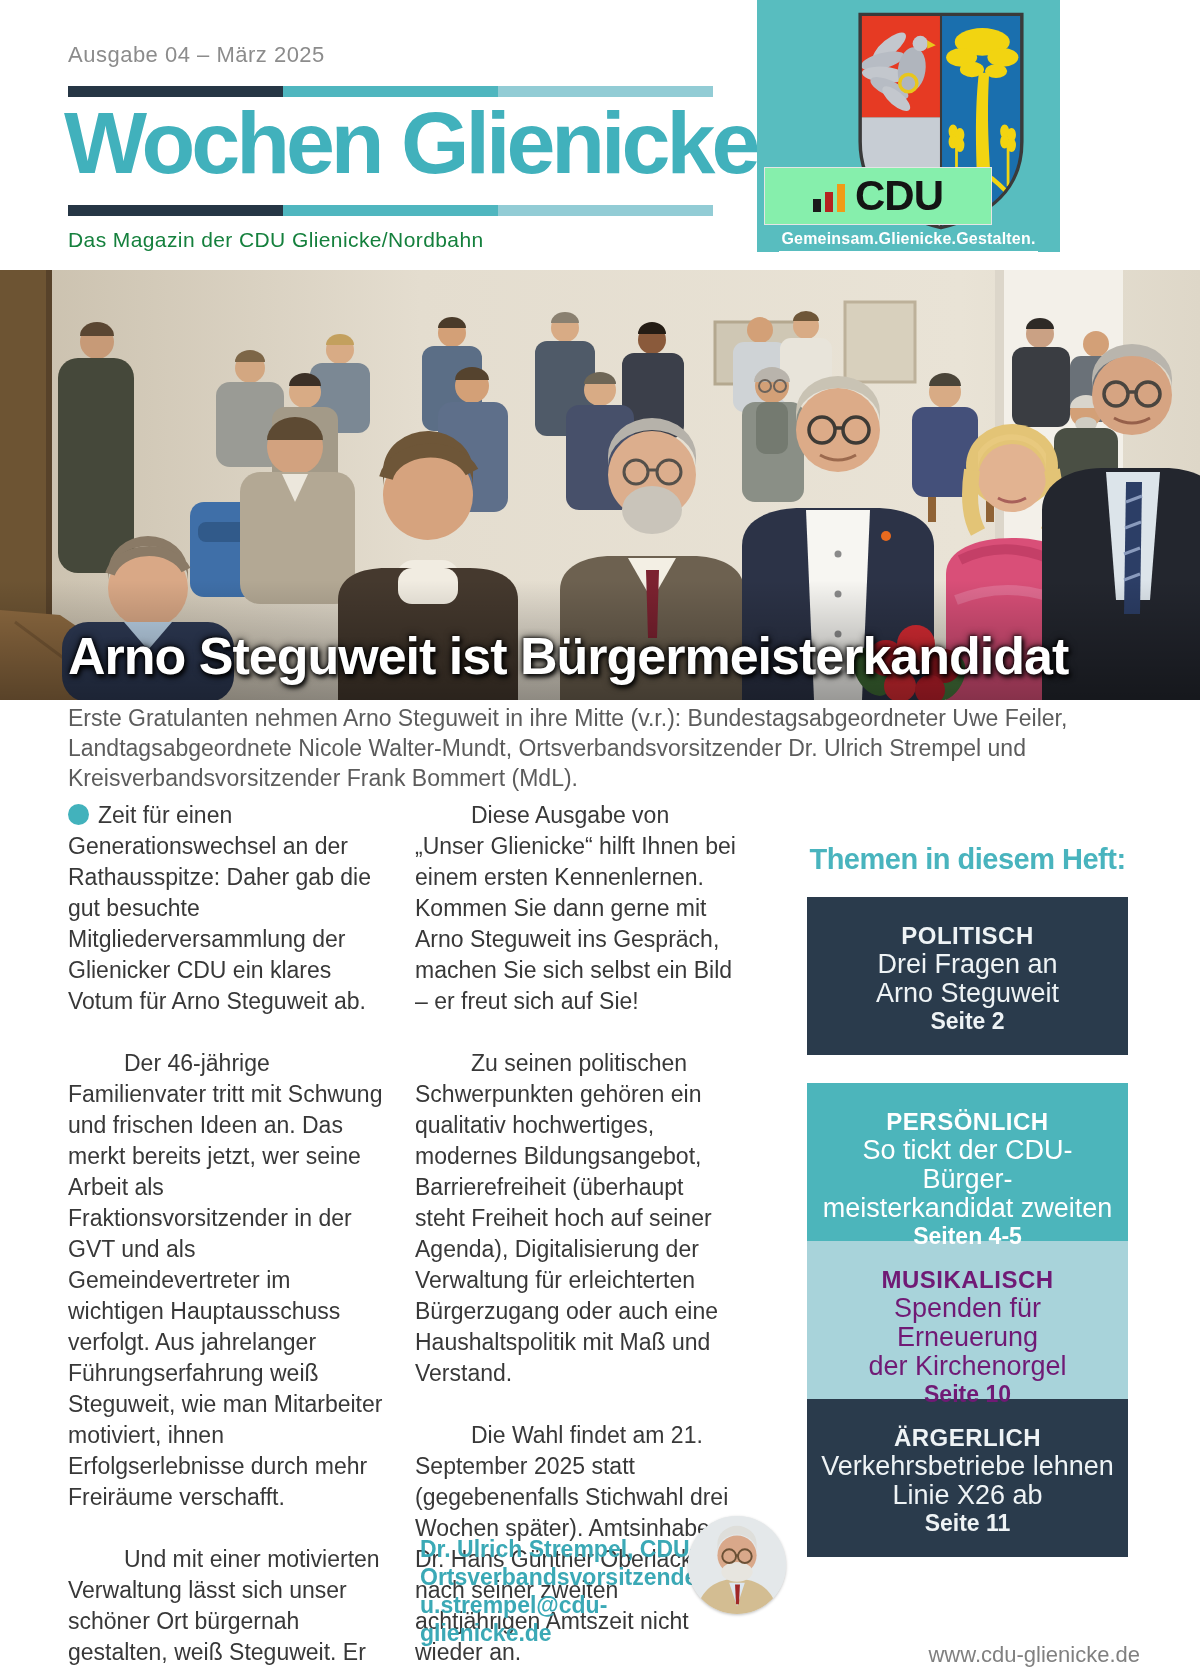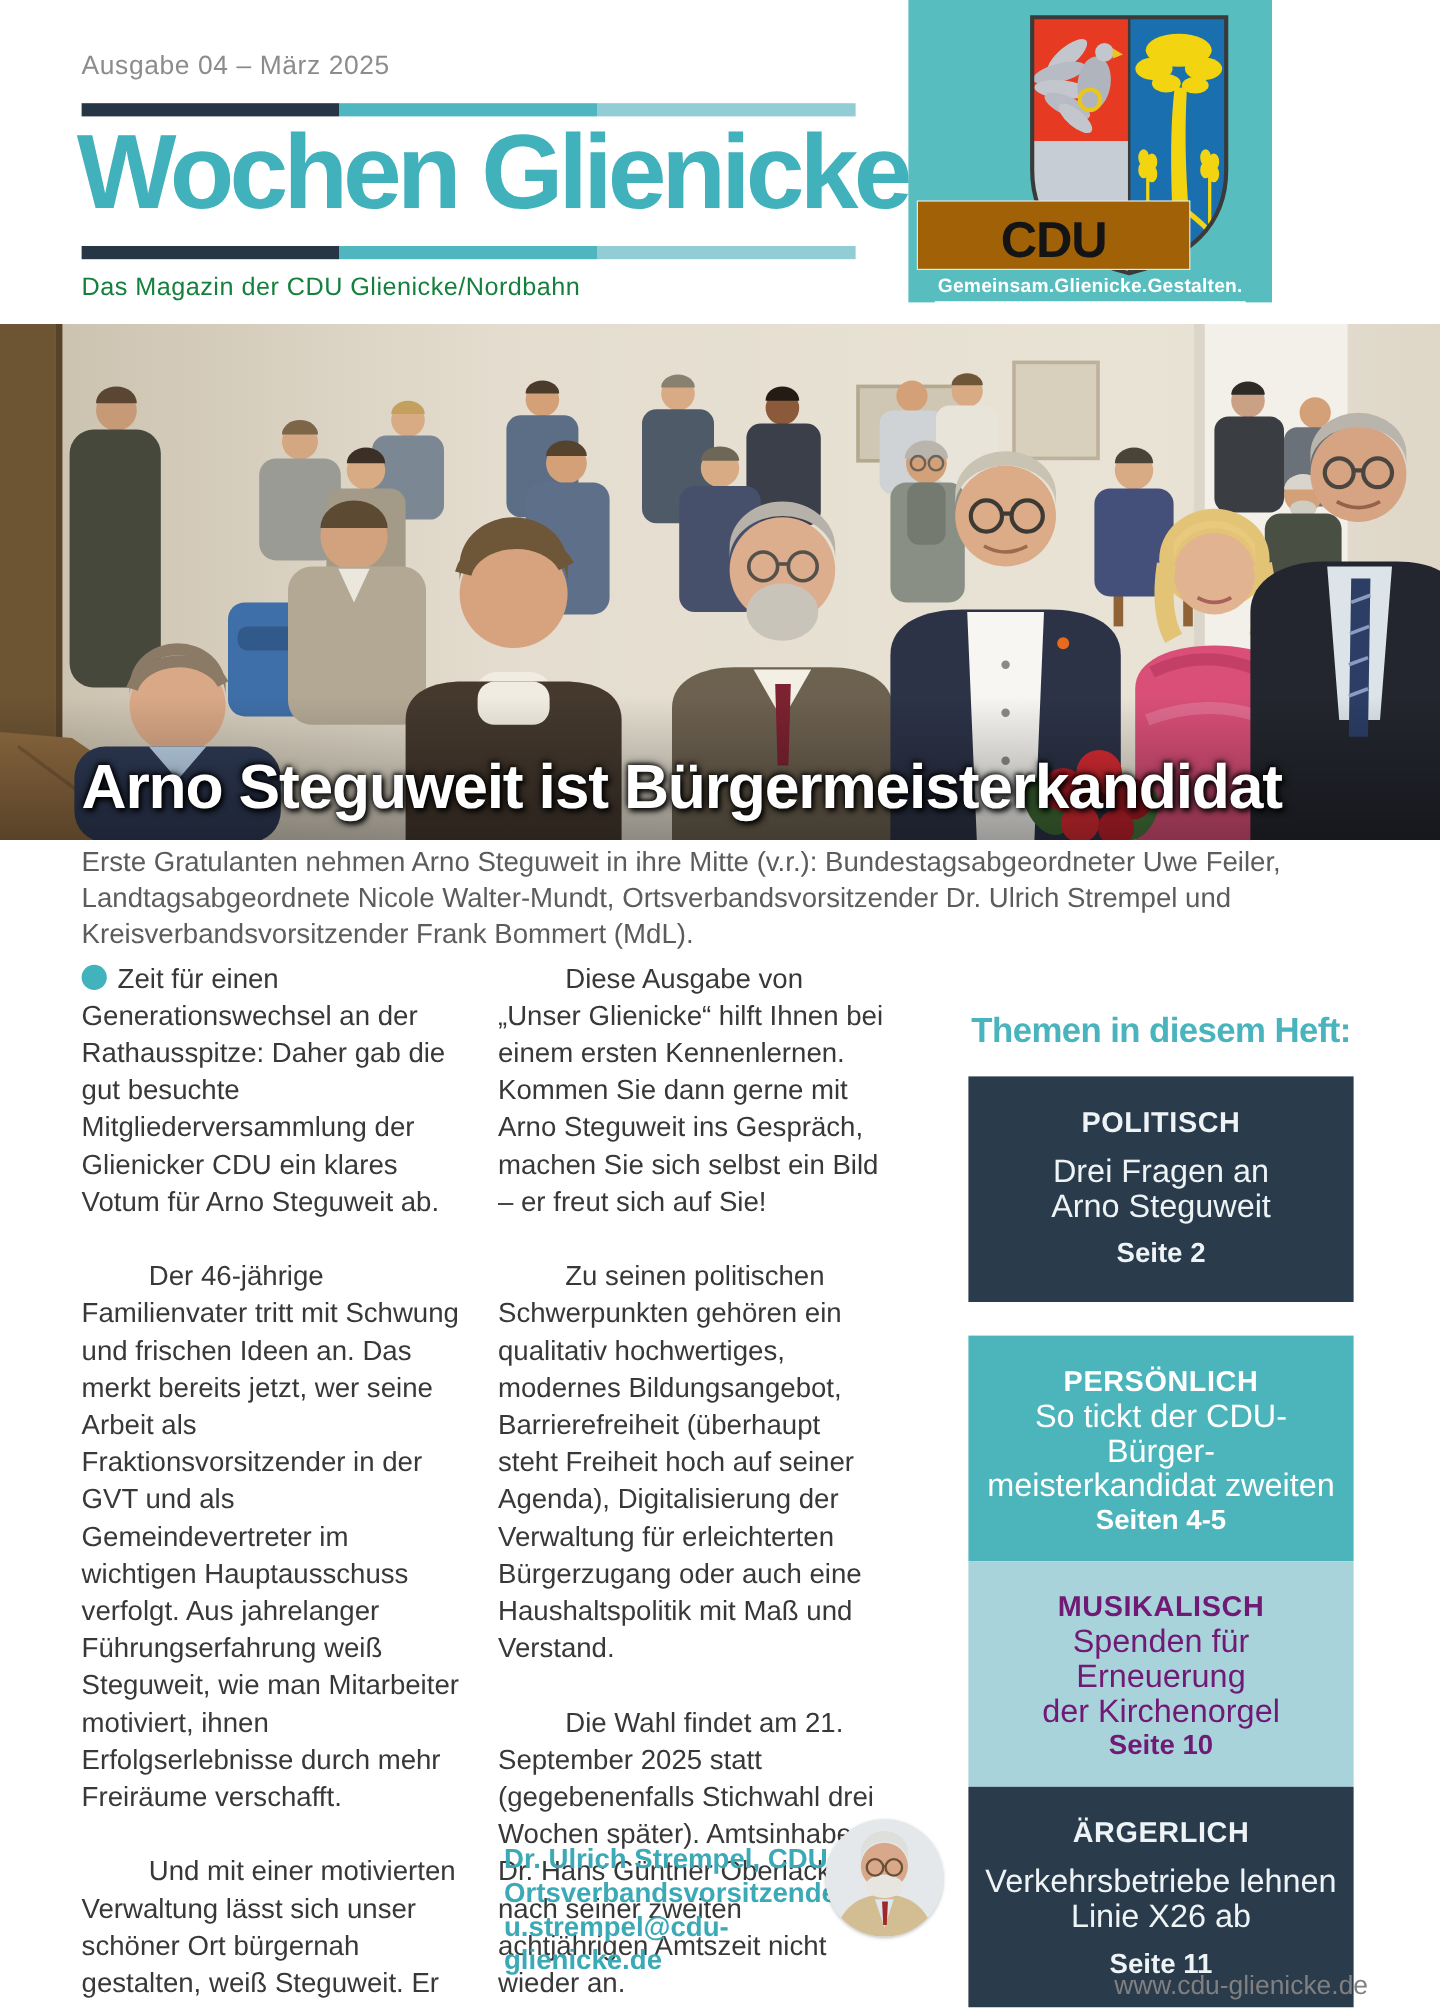--- a/index.html
+++ b/index.html
@@ -11,22 +11,22 @@
   .issue{position:absolute;left:68px;top:42px;font-size:22px;color:#8c8c8c;letter-spacing:.5px;}
   .rule{position:absolute;left:68px;width:645px;height:11px;
     background:linear-gradient(to right,#263645 0 33.3%,#4fb6bf 33.3% 66.6%,#92ccd5 66.6% 100%);}
   .rule.r1{top:86px;} .rule.r2{top:205px;}
   .mag-title{position:absolute;left:64px;top:99px;font-size:88px;font-weight:bold;
     color:#41b1bc;letter-spacing:-4px;white-space:nowrap;line-height:1;}
   .mag-sub{position:absolute;left:68px;top:228px;font-size:21px;color:#15803d;letter-spacing:.4px;}
   
   .logo-block{position:absolute;left:757px;top:0;width:303px;height:252px;background:#58bdbf;}
   .crest{position:absolute;left:98px;top:10px;width:172px;height:222px;}
-  .cdu-box{position:absolute;left:8px;top:168px;width:226px;height:56px;background:#a16207;
-    display:flex;align-items:center;justify-content:center;gap:8px;box-shadow:0 0 0 1px #e5e5e5;flex-direction:column;}
+  .cdu-box{position:absolute;left:8px;top:168px;width:226px;height:56px;background:#86efac;
+    display:flex;align-items:center;justify-content:center;gap:8px;box-shadow:0 0 0 1px #e5e5e5;}
   .cdu-word{font-size:42px;font-weight:bold;color:#141414;letter-spacing:-1px;}
   .slogan-wrap{position:absolute;left:0;top:230px;width:303px;text-align:center;}
   .slogan{display:inline-block;font-size:16px;font-weight:bold;color:#ffffff;
     border-bottom:2px solid #ffffff;padding:0 2px 3px;letter-spacing:.2px;}
   
   .hero{position:absolute;left:0;top:270px;width:1200px;height:430px;overflow:hidden;}
   .hero svg{display:block;width:1200px;height:430px;}
   .headline{position:absolute;left:68px;bottom:14px;font-size:52px;font-weight:bold;color:#ffffff;
     letter-spacing:-1px;white-space:nowrap;
     text-shadow:0 0 8px rgba(0,0,0,.85),2px 3px 4px rgba(0,0,0,.9),-1px -1px 3px rgba(0,0,0,.6);}
@@ -40,21 +40,21 @@
     background:#42b2bc;margin-right:9px;vertical-align:-2px;}
   
   .author{position:absolute;left:420px;top:1535px;width:300px;font-size:23px;line-height:28px;
     font-weight:bold;color:#3ba9b6;}
   .avatar{position:absolute;left:688px;top:1516px;width:98px;height:98px;border-radius:50%;
     overflow:hidden;background:#e8ebed;box-shadow:0 1px 3px rgba(0,0,0,.25);}
   
   .sidebar-title{position:absolute;left:807px;top:843px;width:321px;text-align:center;
     font-size:29px;font-weight:bold;color:#49b4be;letter-spacing:-.5px;}
   .topics{position:absolute;left:807px;top:897px;width:321px;}
-  .topic-box{width:100%;height:188px;box-sizing:border-box;display:flex;flex-direction:column;
+  .topic-box{width:100%;height:158px;box-sizing:border-box;display:flex;flex-direction:column;
     align-items:center;justify-content:space-between;padding:25px 14px 27px;text-align:center;}
   .topic-box.dark{background:#2a3b4c;color:#eef3f5;}
   .topic-box.teal{background:#4cb5bb;color:#ffffff;margin-top:28px;}
   .topic-box.light{background:#a8d3da;color:#701a75;}
   .topic-cat{font-size:24px;font-weight:bold;letter-spacing:.5px;}
   .topic-text{font-size:27px;line-height:29px;white-space:pre-line;}
   .topic-page{font-size:23px;font-weight:bold;}
   
   .footer-url{position:absolute;left:740px;top:1642px;width:400px;text-align:right;
     font-size:22px;color:#808080;}

